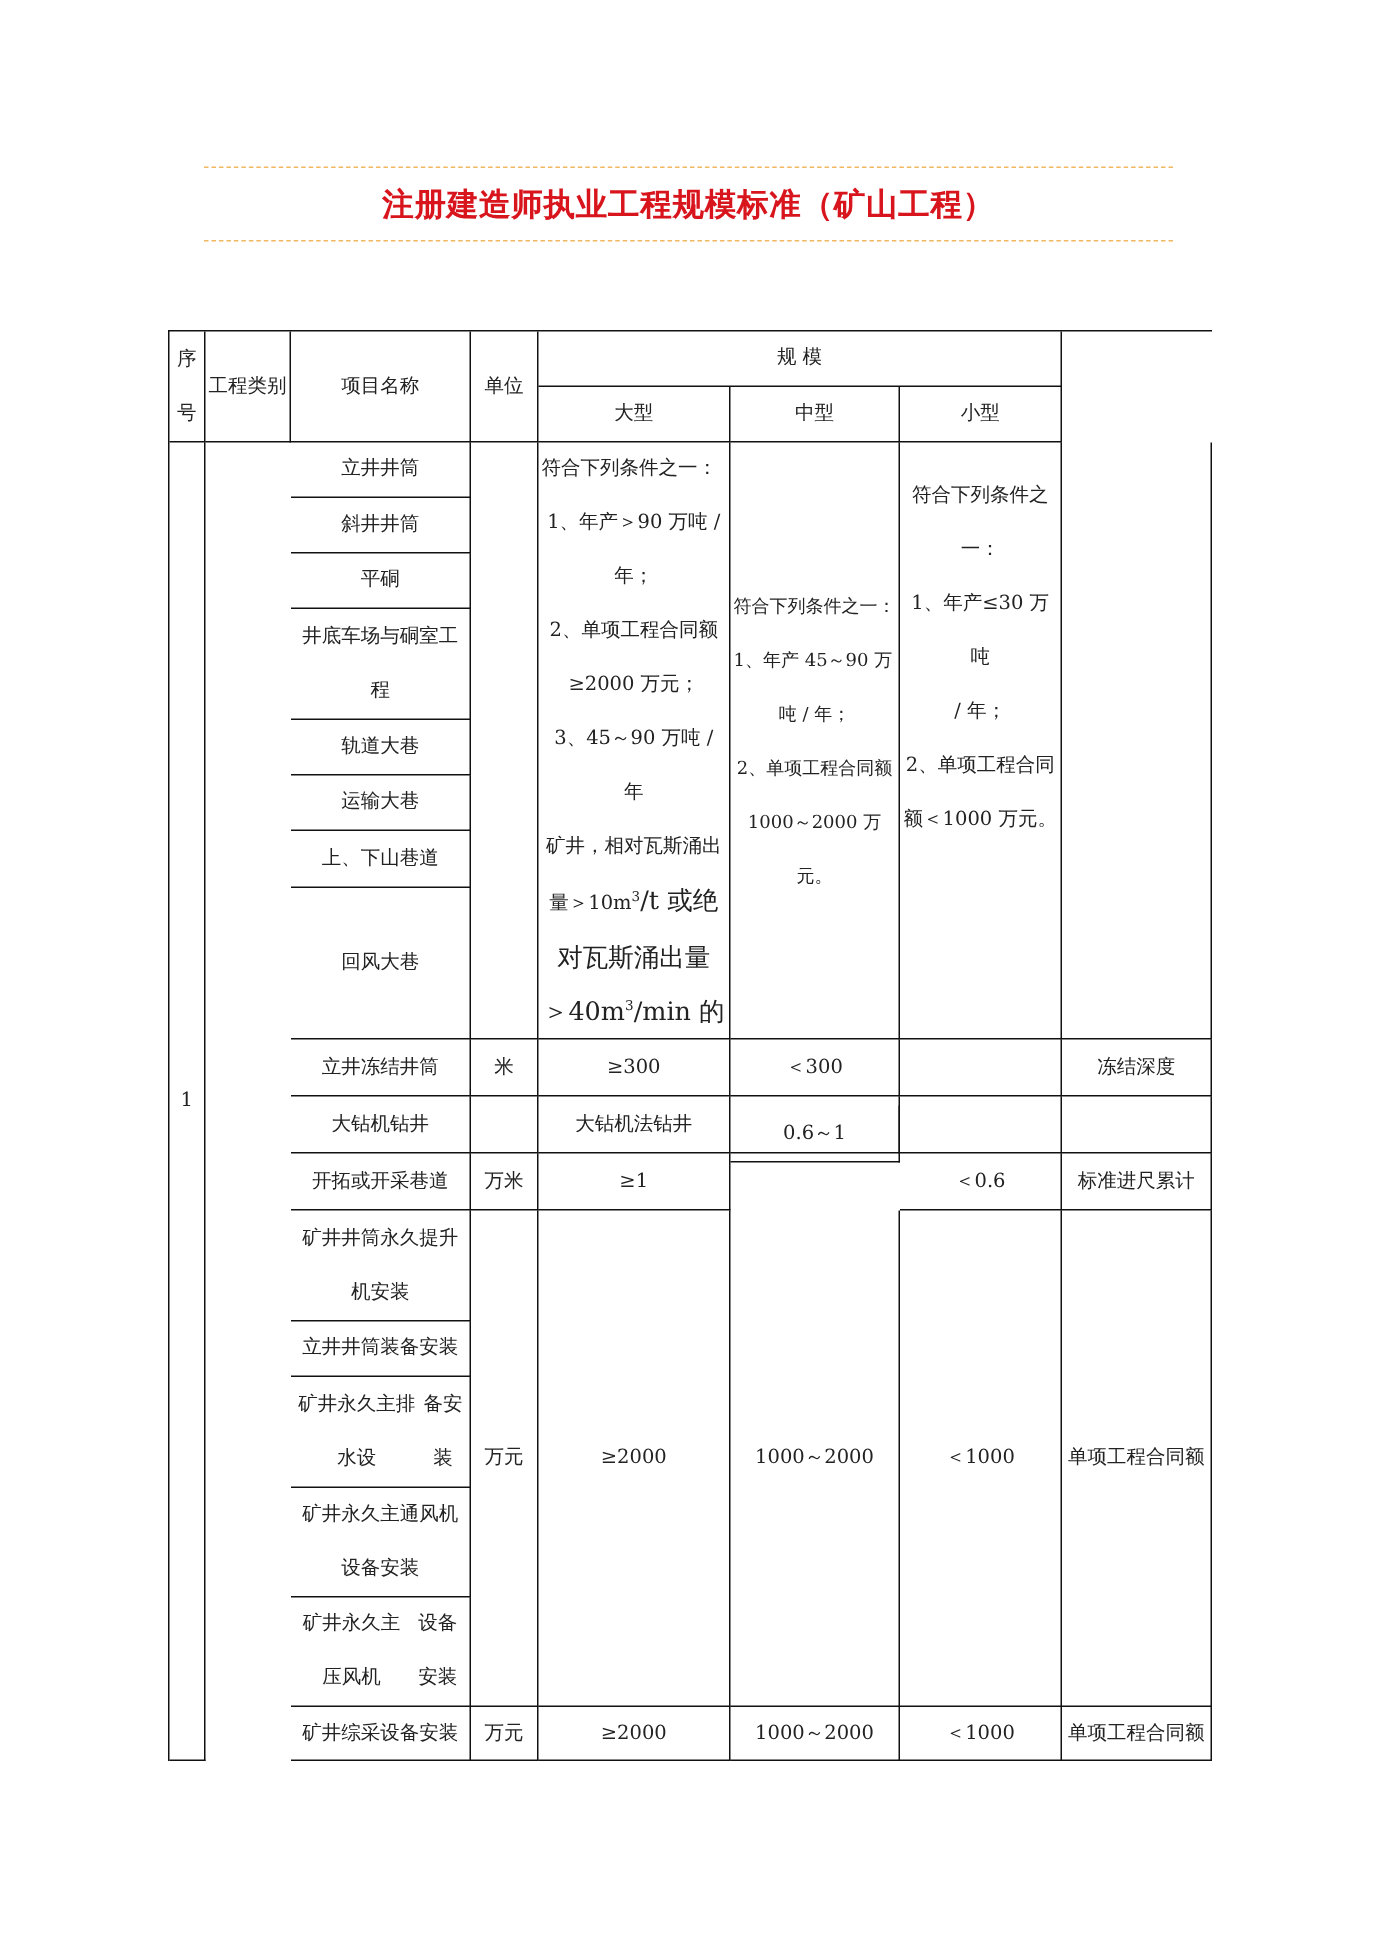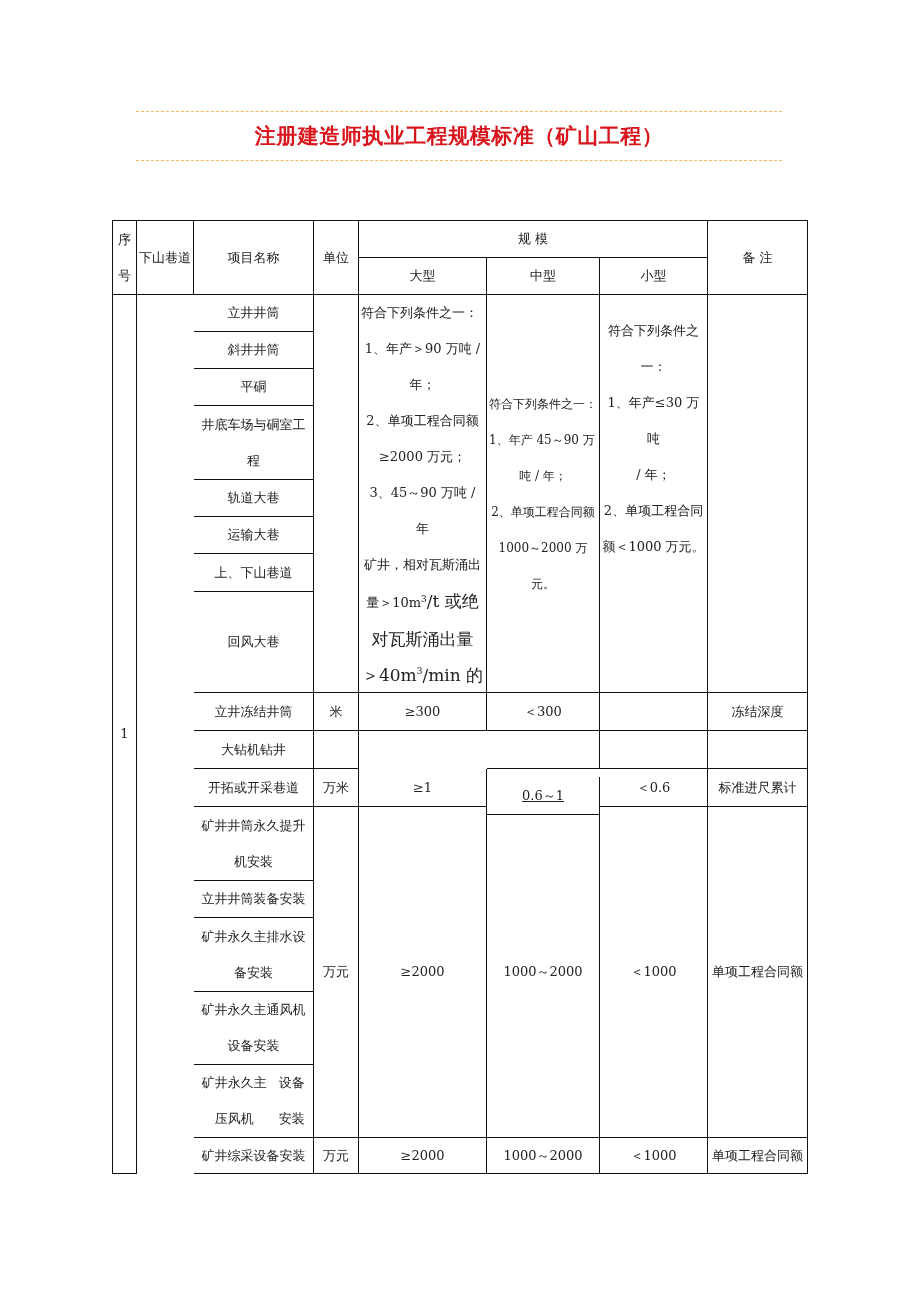--- a/index.html
+++ b/index.html
@@ -20,42 +20,39 @@
 <div class="title">注册建造师执业工程规模标准（矿山工程）</div>
 <div class="dash" style="top:160px;"></div>
 
 <div class="tbl">
 
   <div class="cell" style="left:0;top:0;width:24px;height:74px;flex-direction:column;line-height:36px;font-size:13px;">
     <span>序</span>
     <span>号</span>
   </div>
   <div class="cell" style="left:24px;top:0;width:57px;height:74px;">
-      <span>下山巷道</span>
+      <span>工程类别</span>
     </div>
   <div class="cell" style="left:81px;top:0;width:120px;height:74px;">
       <span>项目名称</span>
     </div>
   <div class="cell" style="left:201px;top:0;width:45px;height:74px;">
       <span>单位</span>
     </div>
   <div class="cell" style="left:246px;top:0;width:349px;height:37px;">
       <span>规 模</span>
     </div>
   <div class="cell" style="left:246px;top:37px;width:128px;height:37px;">
       <span>大型</span>
     </div>
   <div class="cell" style="left:374px;top:37px;width:113px;height:37px;">
       <span>中型</span>
     </div>
   <div class="cell" style="left:487px;top:37px;width:108px;height:37px;">
       <span>小型</span>
-    </div>
-  <div class="cell" style="left:595px;top:0;width:100px;height:74px;">
-      <span>备 注</span>
     </div>
 
   <div class="cell" style="left:0;top:74px;width:24px;height:879px;">
       <span>1</span>
     </div>
 
   <div class="cell" style="left:81px;top:74px;width:120px;height:37px;">
       <span>立井井筒</span>
     </div>
   <div class="cell" style="left:81px;top:111px;width:120px;height:37px;text-align:right;">
@@ -134,57 +131,60 @@
   <div class="cell" style="left:595px;top:472px;width:100px;height:38px;">
       <span>冻结深度</span>
     </div>
 
   <div class="cell" style="left:81px;top:510px;width:120px;height:38px;">
       <span>大钻机钻井</span>
     </div>
   <div class="cell" style="left:201px;top:510px;width:45px;height:38px;">
       <span></span>
     </div>
+  <div class="cell" style="left:246px;top:510px;width:128px;height:38px;">
+      <span>大钻机法钻井</span>
+    </div>
   <div class="cell" style="left:374px;top:510px;width:113px;height:38px;">
       <span></span>
     </div>
   <div class="cell" style="left:487px;top:510px;width:108px;height:38px;">
       <span></span>
     </div>
   <div class="cell" style="left:595px;top:510px;width:100px;height:38px;">
       <span></span>
     </div>
 
   <div class="cell" style="left:81px;top:548px;width:120px;height:38px;">
       <span>开拓或开采巷道</span>
     </div>
   <div class="cell" style="left:201px;top:548px;width:45px;height:38px;">
       <span>万米</span>
     </div>
   <div class="cell" style="left:246px;top:548px;width:128px;height:38px;">
       <span>≥1</span>
     </div>
-  <div class="cell" style="left:374px;top:556px;width:113px;height:38px;text-decoration:underline;">
+  <div class="cell" style="left:374px;top:516px;width:113px;height:38px;">
       <span>0.6～1</span>
     </div>
   <div class="cell" style="left:487px;top:548px;width:108px;height:38px;align-items:flex-end;">
       <span>＜0.6</span>
     </div>
   <div class="cell" style="left:595px;top:548px;width:100px;height:38px;">
       <span>标准进尺累计</span>
     </div>
 
   <div class="cell" style="left:81px;top:586px;width:120px;height:74px;flex-direction:column;">
     <span>矿井井筒永久提升</span>
       <span>机安装</span>
   </div>
   <div class="cell" style="left:81px;top:660px;width:120px;height:37px;">
     <span>立井井筒装备安装</span>
   </div>
-  <div class="cell" style="left:81px;top:697px;width:120px;height:74px;flex-direction:column;">
+  <div class="cell" style="left:81px;top:697px;width:120px;height:74px;flex-direction:row;">
     <span>矿井永久主排水设</span>
       <span>备安装</span>
   </div>
   <div class="cell" style="left:81px;top:771px;width:120px;height:73px;flex-direction:column;">
     <span>矿井永久主通风机</span>
       <span>设备安装</span>
   </div>
   <div class="cell" style="left:81px;top:844px;width:120px;height:73px;flex-direction:row;">
     <span>矿井永久主压风机</span>
       <span>设备安装</span>

